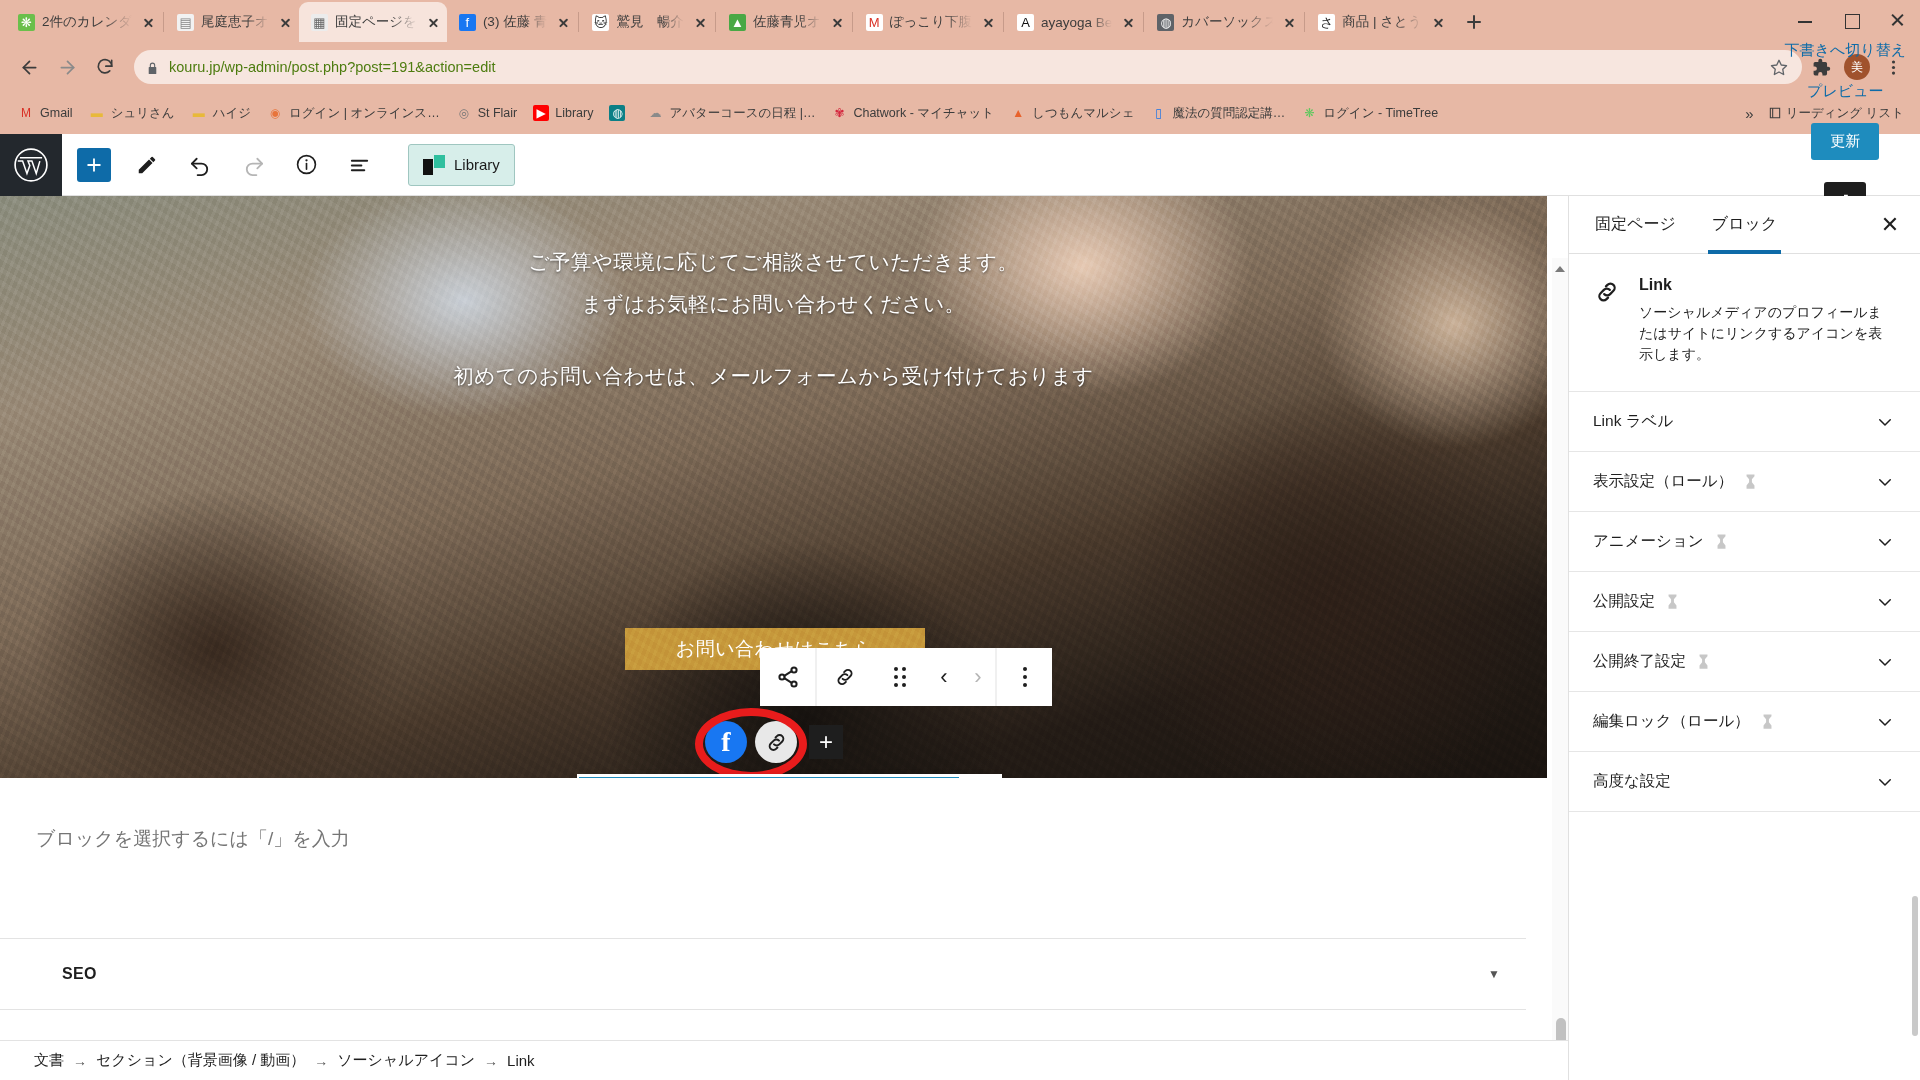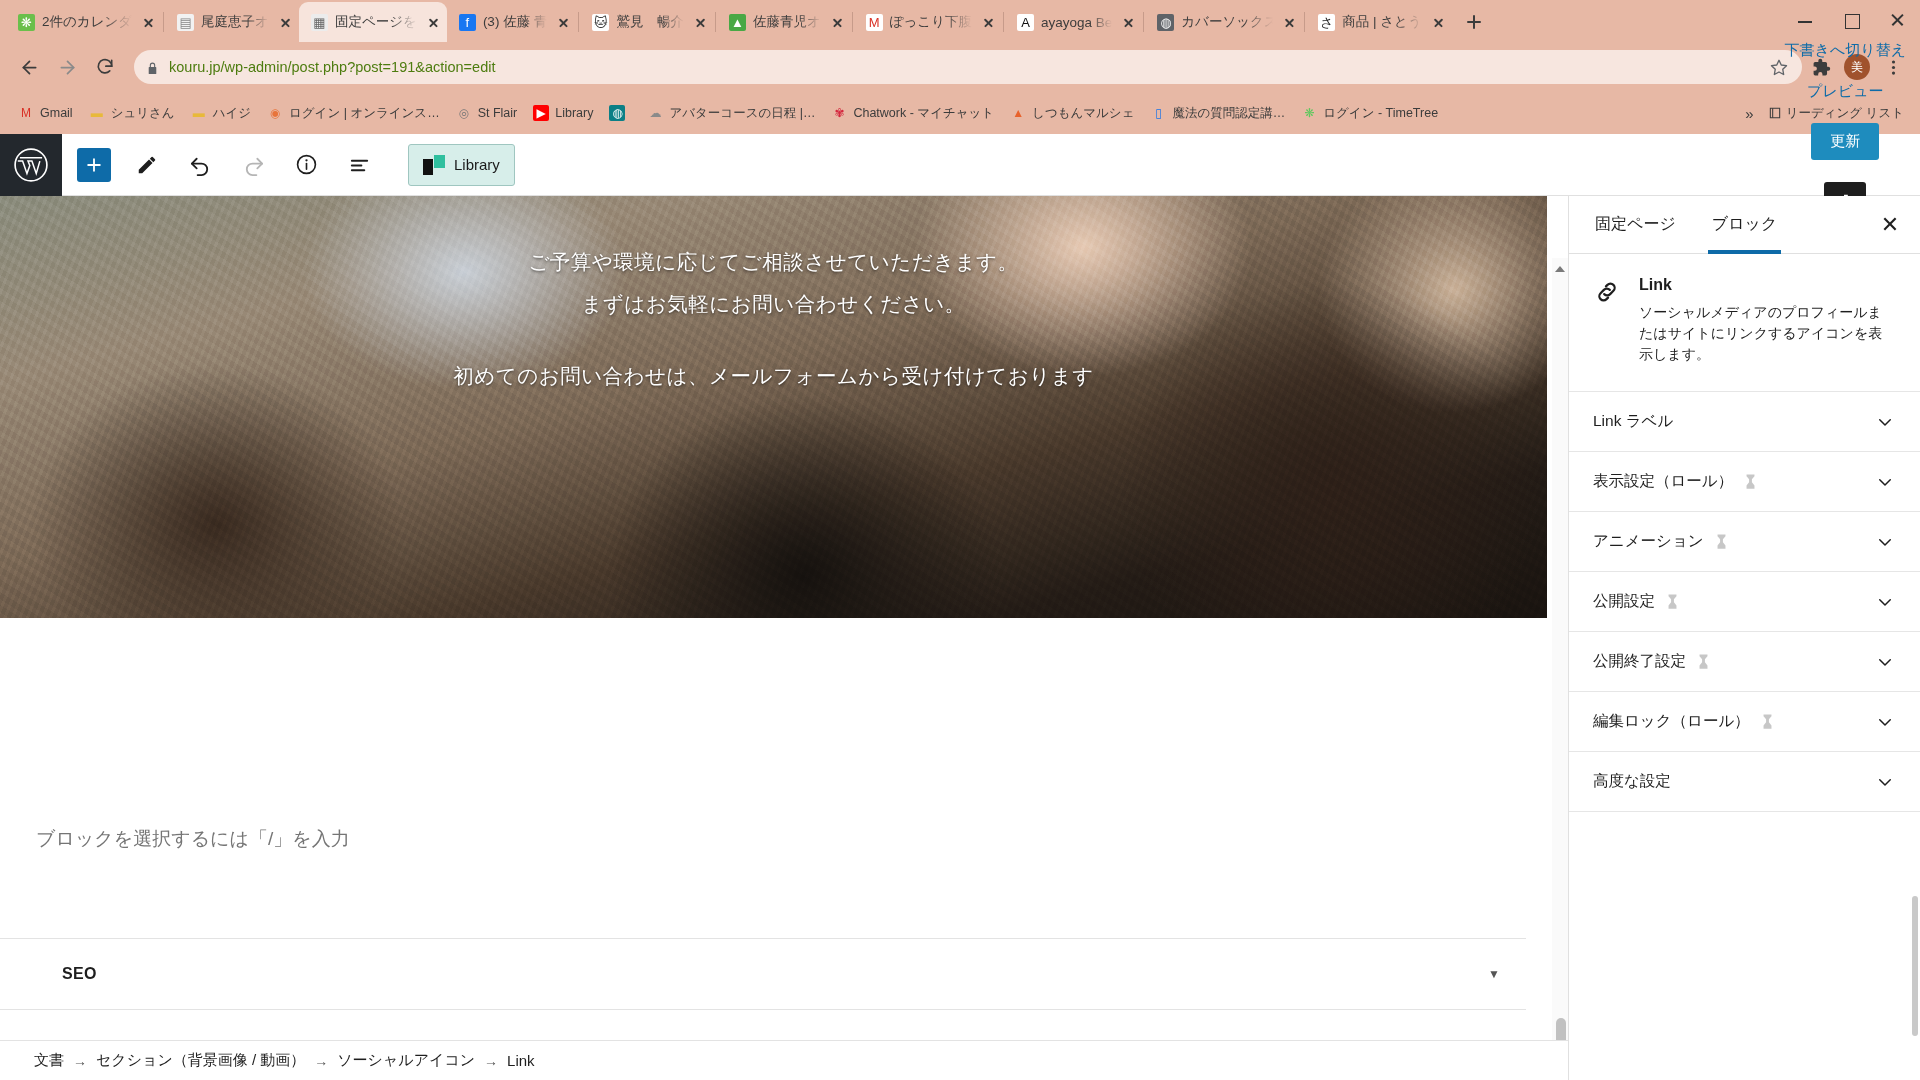--- a/index.html
+++ b/index.html
@@ -84,21 +84,21 @@
   #wp-header-right { margin-left:auto; display:flex; align-items:center; gap:22px; padding-right:14px;flex-direction:column; }
   .wp-link { font-size:15px; color:#0e6ba8; white-space:nowrap; }
   #update-btn { background:#1e8cbe; color:#fff; font-size:15px; padding:9px 19px; border-radius:3px; }
   #settings-btn { width:42px; height:42px; background:#1e1e1e; border-radius:3px; display:flex; align-items:center; justify-content:center;}
   #settings-btn svg { width:22px; height:22px; fill:#fff;}
   #wp-more { width:30px; height:42px; display:flex; align-items:center; justify-content:center; }
 
   
   #editor-canvas { position:absolute; left:0; top:62px; width:1568px; height:884px; background:#fff; overflow:hidden;}
   #hero {
-    position:absolute; left:0; top:0; width:1547px; height:422px; overflow:hidden;
+    position:absolute; left:0; top:0; width:1547px; height:582px; overflow:hidden;
     background:
       radial-gradient(ellipse 300px 260px at 14% 78%, #3a2b20 0%, rgba(58,43,32,0) 62%),
       radial-gradient(ellipse 330px 300px at 52% 90%, #16120f 0%, rgba(22,18,15,0) 60%),
       radial-gradient(ellipse 340px 340px at 86% 70%, #2e2018 0%, rgba(46,32,24,0) 62%),
       radial-gradient(ellipse 250px 180px at 30% 18%, #c9cfd6 0%, rgba(201,207,214,0) 65%),
       radial-gradient(ellipse 260px 200px at 70% 12%, #e7cbb6 0%, rgba(231,203,182,0) 65%),
       radial-gradient(ellipse 220px 200px at 94% 22%, #cbb39b 0%, rgba(203,179,155,0) 62%),
       linear-gradient(165deg,#8d8f80 0%, #9a8b78 22%, #7d6a57 44%, #4a3a2c 64%, #241c16 82%, #1a1410 100%);
     text-decoration: underline;
   }

